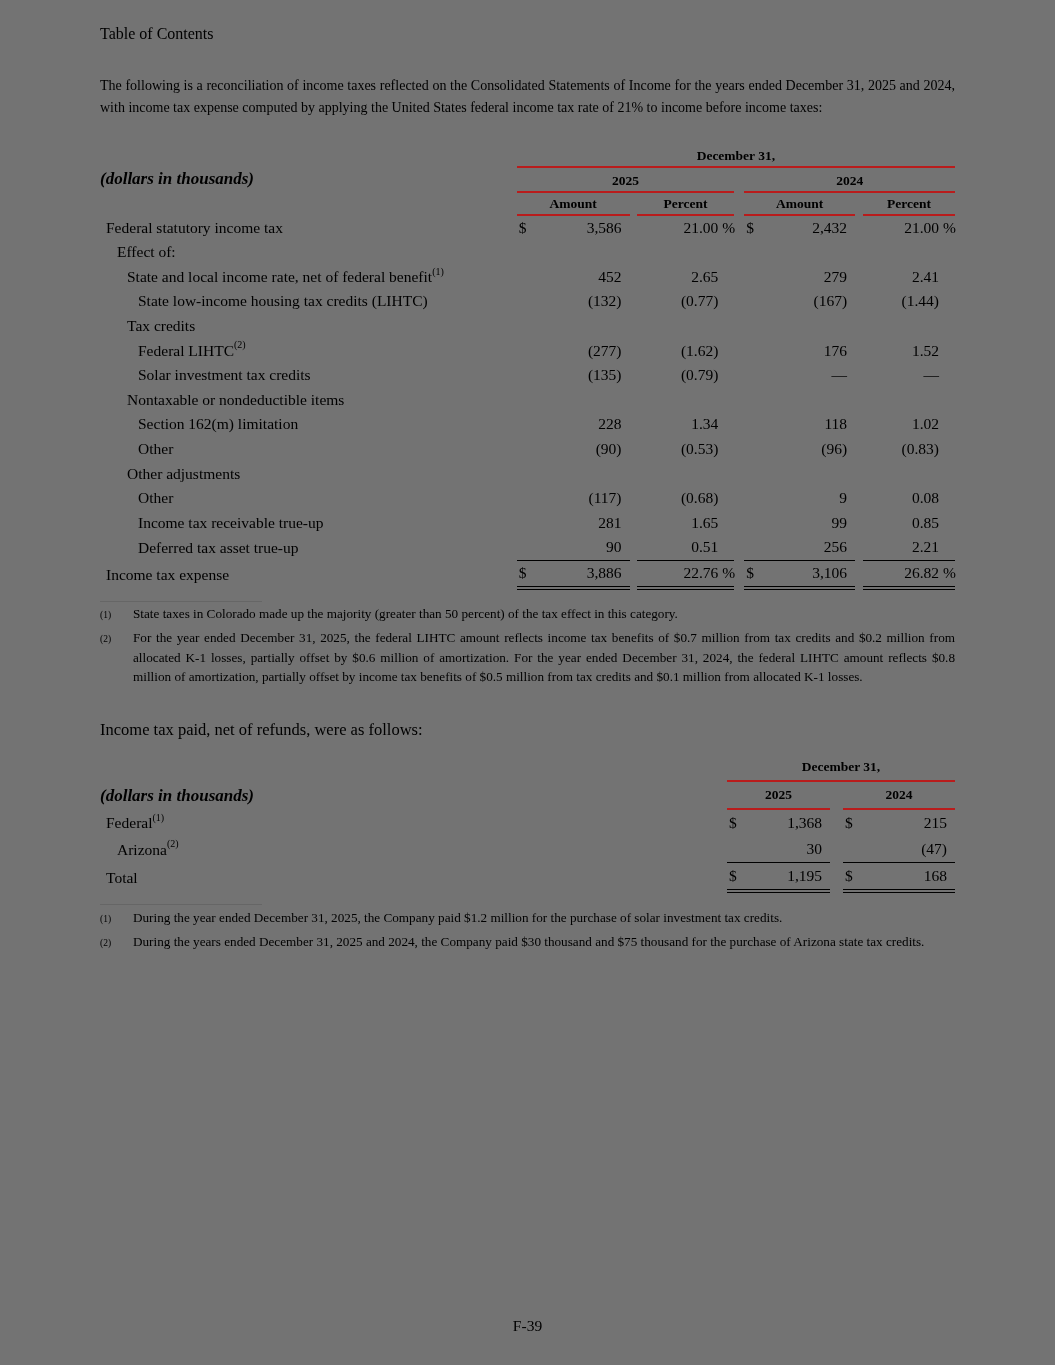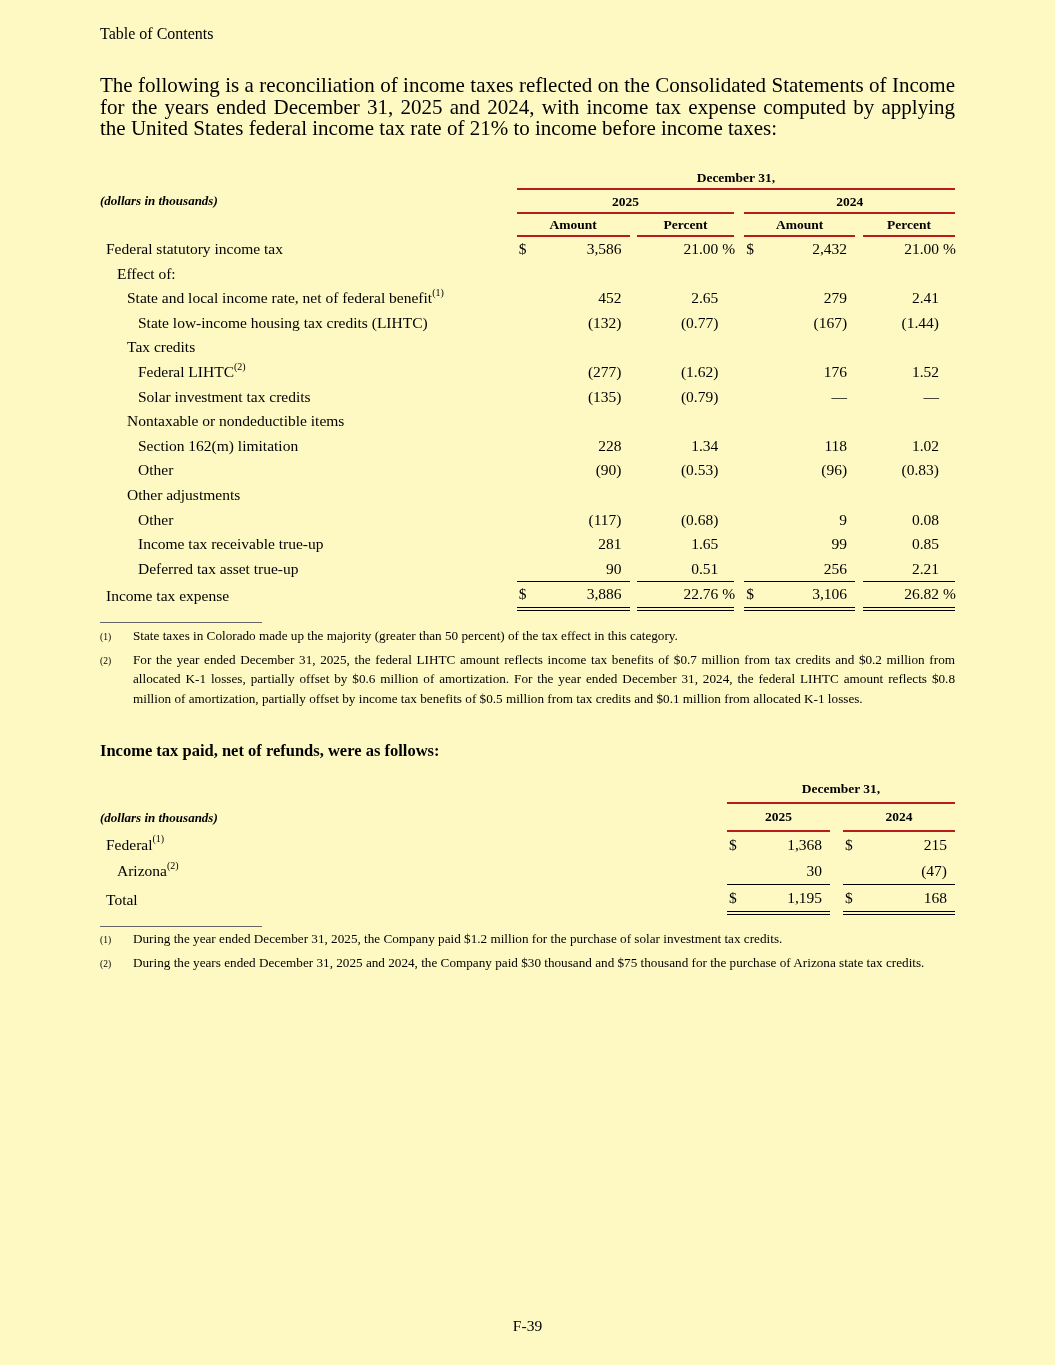--- a/index.html
+++ b/index.html
@@ -1,29 +1,29 @@
 <!DOCTYPE html>
 <html><head>
 <meta charset="utf-8">
 <style>
   html,body{margin:0;padding:0;background:#fff;}
-  .page{position:relative;width:1055px;height:1365px;background:#fef9c3;color:#000;
+  .page{position:relative;width:1055px;height:1365px;background:#737373;color:#000;
         font-family:"Liberation Serif","DejaVu Serif",serif;box-sizing:border-box;
         padding:24px 100px 0 100px;overflow:hidden;}
   .toc{font-size:16px;line-height:20px;}
-  .intro{margin:31px 0 0 0;font-size:21px;line-height:21.5px;text-align:justify;}
-  .intro2{margin:32px 0 0 0;font-size:16.5px;line-height:21.5px;font-weight:bold;}
+  .intro{margin:31px 0 0 0;font-size:14px;line-height:21.5px;text-align:justify;}
+  .intro2{margin:32px 0 0 0;font-size:16.5px;line-height:21.5px;}
 
   table.fin{border-collapse:collapse;table-layout:fixed;margin-top:27px;}
   table.fin2{border-collapse:collapse;table-layout:fixed;margin-top:14px;}
   td{padding:0;vertical-align:bottom;font-size:15.5px;line-height:24.6px;
      white-space:nowrap;overflow:visible;}
   table.fin2 td{line-height:26px;}
   .hd{font-weight:bold;font-size:13.5px;text-align:center;line-height:21px;}
-  .din{font-weight:bold;font-style:italic;font-size:13px;text-align:left;}
+  .din{font-weight:bold;font-style:italic;font-size:17px;text-align:left;}
   .rb{border-bottom:2px solid #b91c1c;}
   .sb{border-bottom:1.5px solid #000;}
   .db{border-bottom:4px double #000;}
   .lbl{text-align:left;}
   .ind0{padding-left:6px;} .ind1{padding-left:17px;} .ind2{padding-left:27px;} .ind3{padding-left:38px;}
   .d{text-align:left;padding-left:2px;}
   .amt{text-align:right;padding-right:8px;}
   .pct{text-align:right;}
   .ps{display:inline-block;width:16px;text-align:left;white-space:pre;}
   sup{font-size:10px;line-height:0;position:relative;top:-1px;vertical-align:super;}

